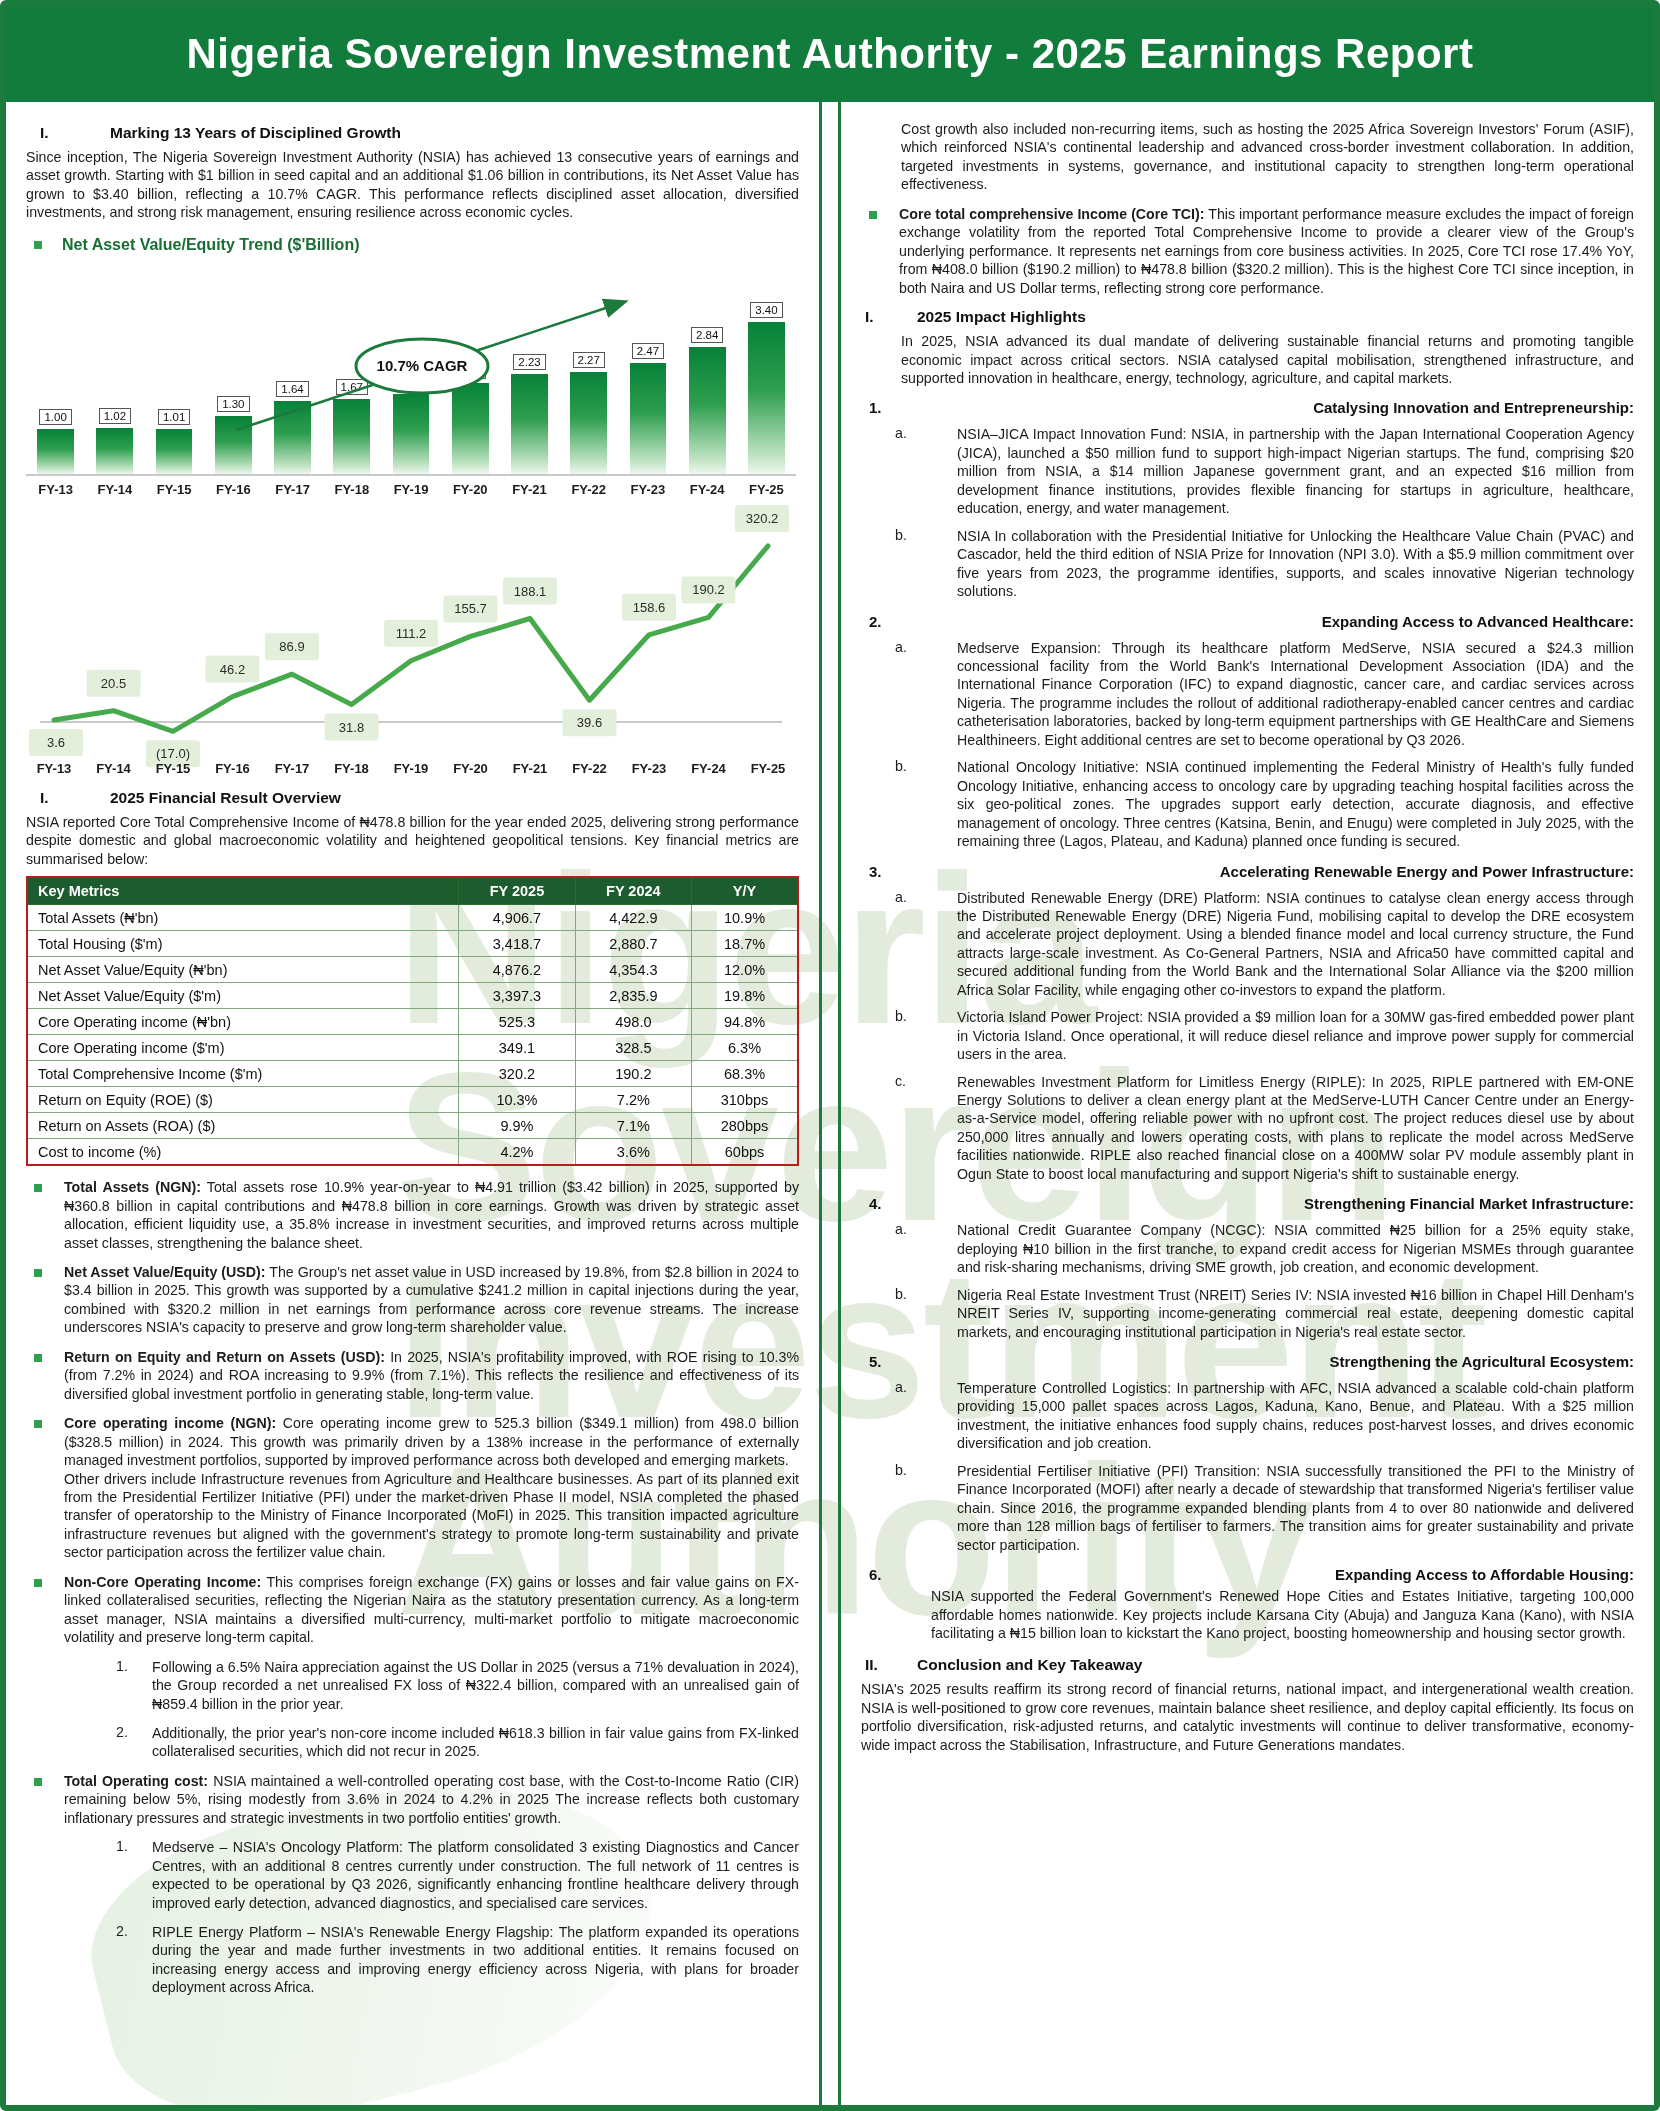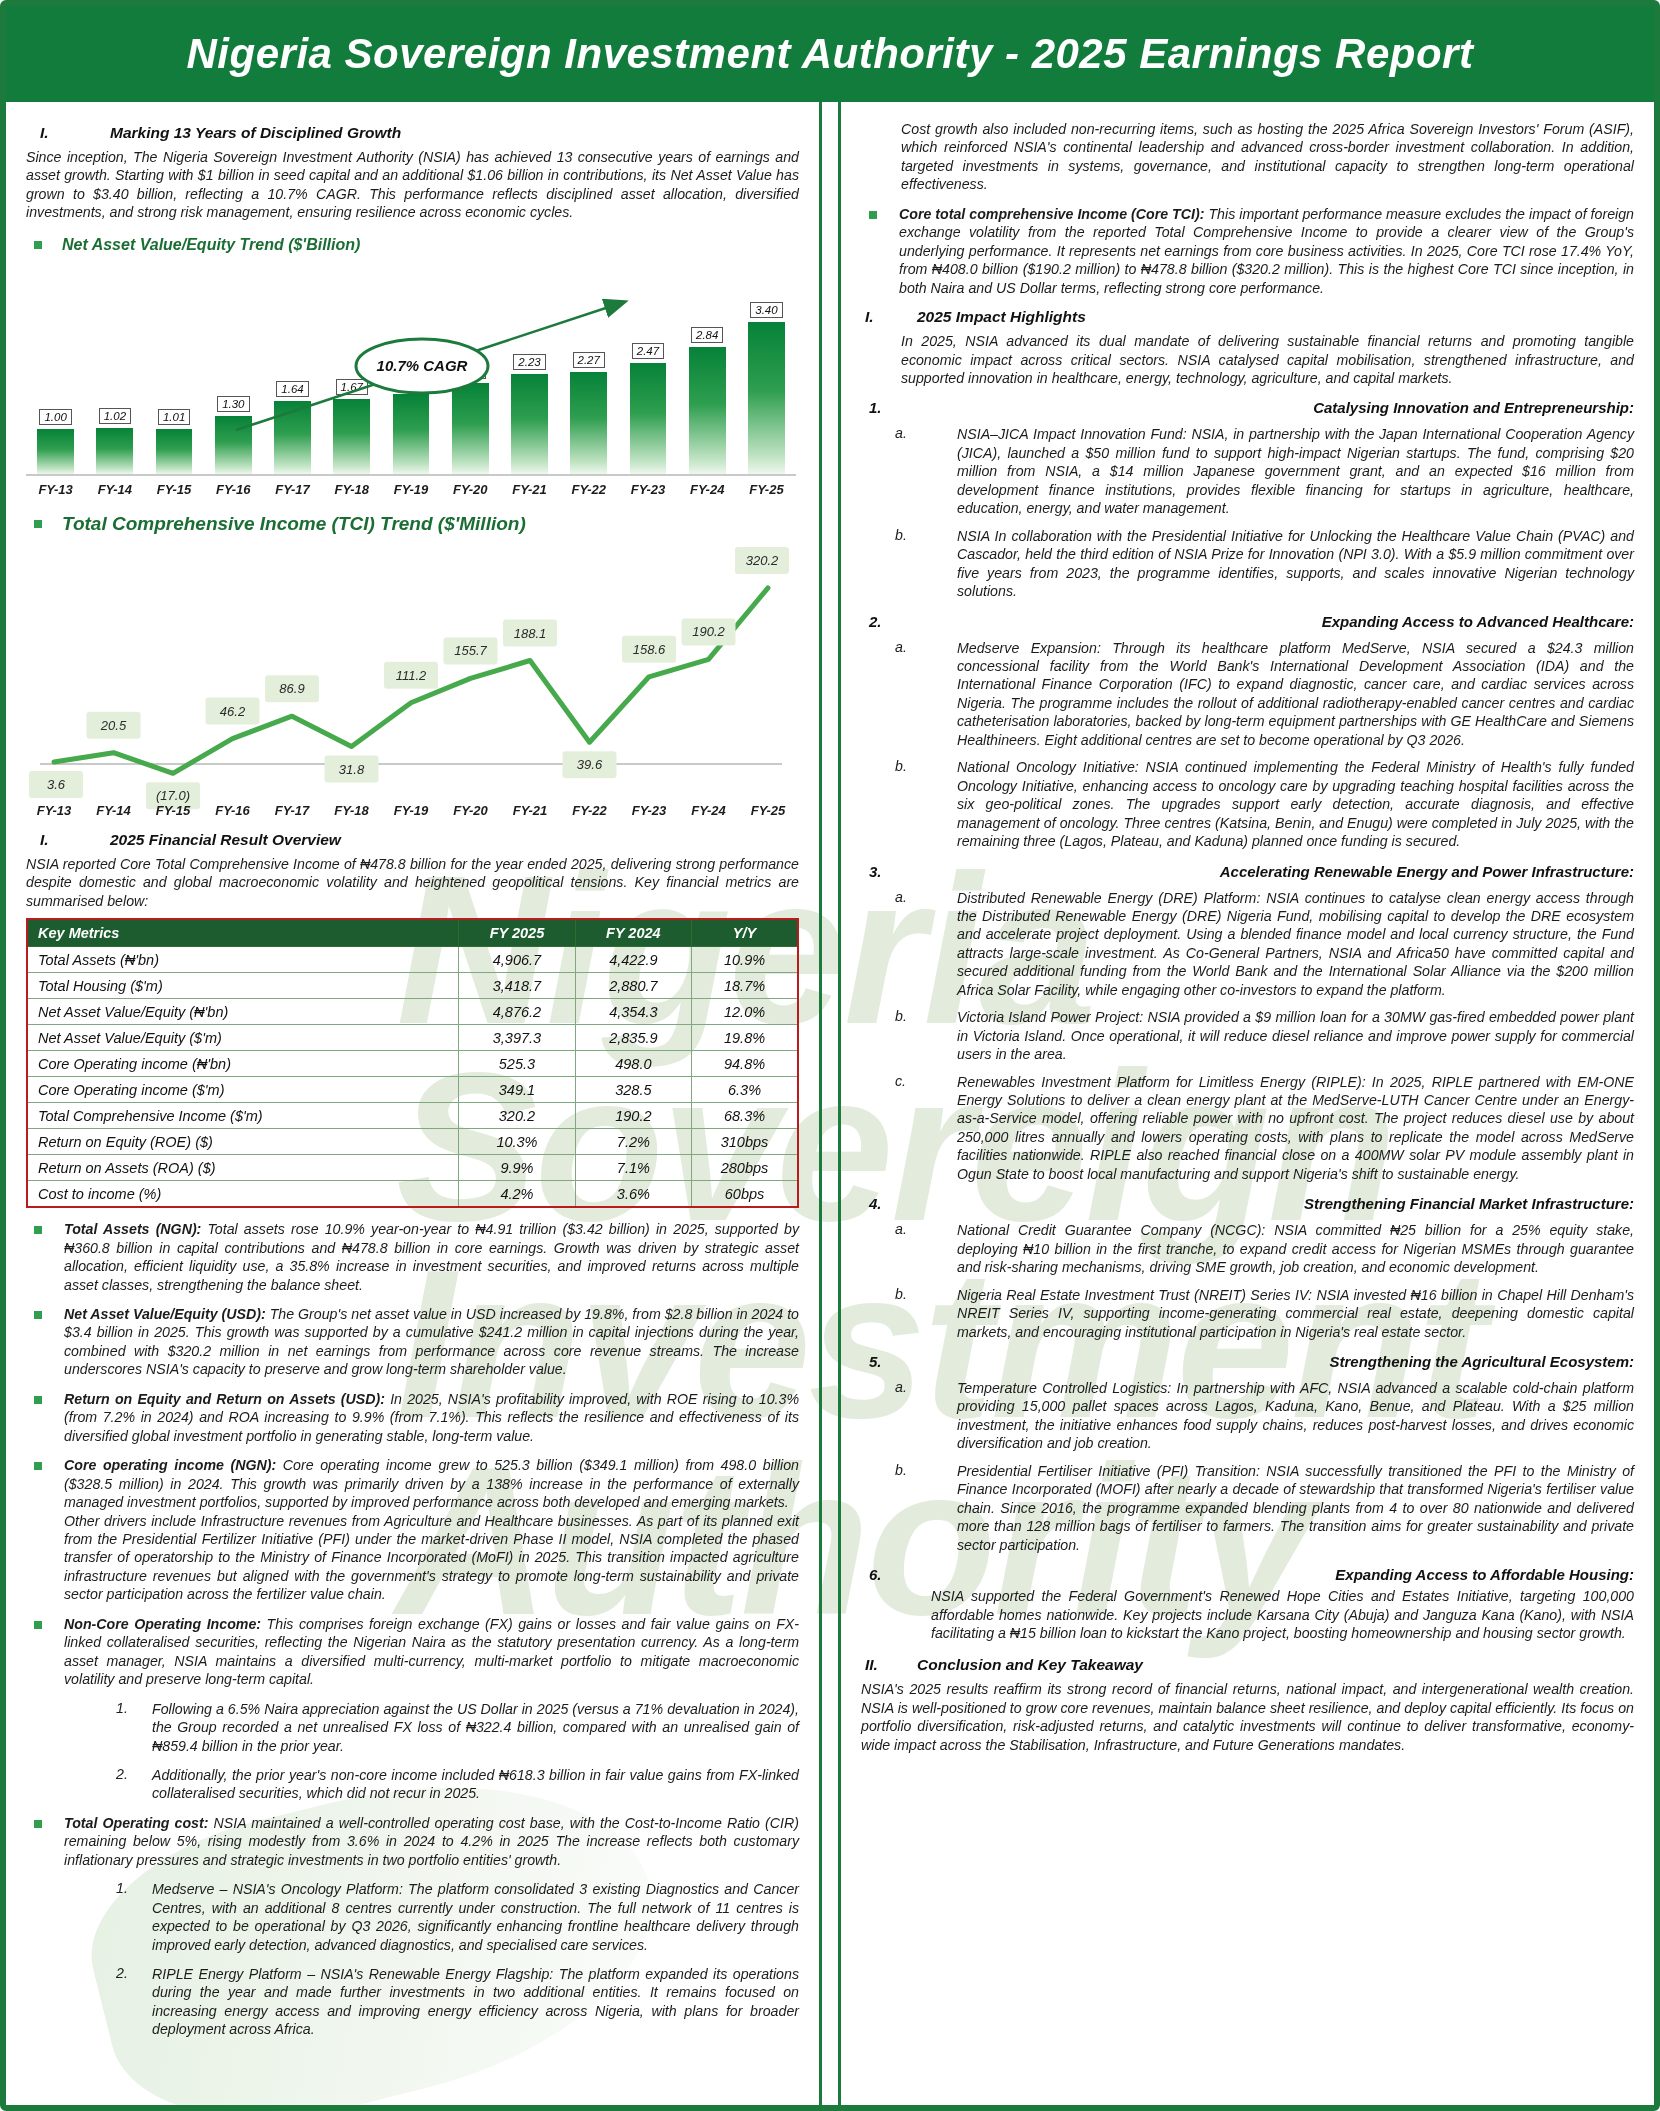--- a/index.html
+++ b/index.html
@@ -1,18 +1,18 @@
 <!DOCTYPE html>
 <html><head>
 <meta charset="utf-8">
 <style>
   * { margin:0; padding:0; box-sizing:border-box; }
   html,body { background:#fff; font-family:"Liberation Sans", sans-serif; }
   .page { width:1660px; height:2111px; overflow:hidden; position:relative;
-          border:6px solid #1b7a3c; border-radius:6px; background:#fff;font-style:italic; }
+          border:6px solid #1b7a3c; border-radius:6px; background:#fff; }
   .banner { height:96px; background:#127c3c; display:flex; align-items:center; justify-content:center; }
   .banner h1 { color:#fff; font-size:42px; font-weight:bold; letter-spacing:0.5px; }
   .watermark { position:absolute; left:390px; top:845px; z-index:0; color:#e2ebdc;
                font-weight:bold; font-size:212px; line-height:0.93; letter-spacing:-3px; white-space:nowrap; }
   .watermark span { display:block; }
   .leaf { position:absolute; left:90px; top:1790px; width:560px; height:300px; z-index:0;
           background:linear-gradient(115deg, rgba(170,205,160,0.30), rgba(220,236,214,0.12));
           border-radius:40% 60% 55% 45%; transform:rotate(-14deg); }
   .columns { display:flex; gap:16px; height:2003px; overflow:hidden; position:relative; z-index:1; }
   .col { flex:1; padding:18px 20px 0 20px; overflow:hidden; }
@@ -165,24 +165,20 @@
             <div class="xl">FY-19</div>
             <div class="xl">FY-20</div>
             <div class="xl">FY-21</div>
             <div class="xl">FY-22</div>
             <div class="xl">FY-23</div>
             <div class="xl">FY-24</div>
             <div class="xl">FY-25</div>
           </div>
       </div>
 
-      <div class="chart-head big">
-        <span class="sq"></span>
-        <span>Total Comprehensive Income (TCI) Trend ($'Million)</span>
-      </div>
       <div id="lineChart"><svg width="770" height="280" viewBox="0 0 770 280">
             <line x1="14" y1="221" x2="756" y2="221" stroke="#c9c9c9" stroke-width="2"></line>
             <polyline points="28.0,219.0 87.5,209.7 147.0,230.3 206.5,195.6 266.0,173.2 325.5,203.5 385.0,159.8 444.5,135.4 504.0,117.5 563.5,199.2 623.0,133.8 682.5,116.4 742.0,44.9" fill="none" stroke="#46a94c" stroke-width="5" stroke-linejoin="round" stroke-linecap="round"></polyline>
             <rect x="3" y="228.0" width="54" height="27" rx="3" fill="#e4efdb"></rect>
             <text x="30" y="246.0" text-anchor="middle" font-size="13" fill="#2b2b2b">3.6</text>
             <rect x="60.5" y="168.7" width="54" height="27" rx="3" fill="#e4efdb"></rect>
             <text x="87.5" y="186.7" text-anchor="middle" font-size="13" fill="#2b2b2b">20.5</text>
             <rect x="120" y="239.3" width="54" height="27" rx="3" fill="#e4efdb"></rect>
             <text x="147" y="257.4" text-anchor="middle" font-size="13" fill="#2b2b2b">(17.0)</text>
             <rect x="179.5" y="154.6" width="54" height="27" rx="3" fill="#e4efdb"></rect>

